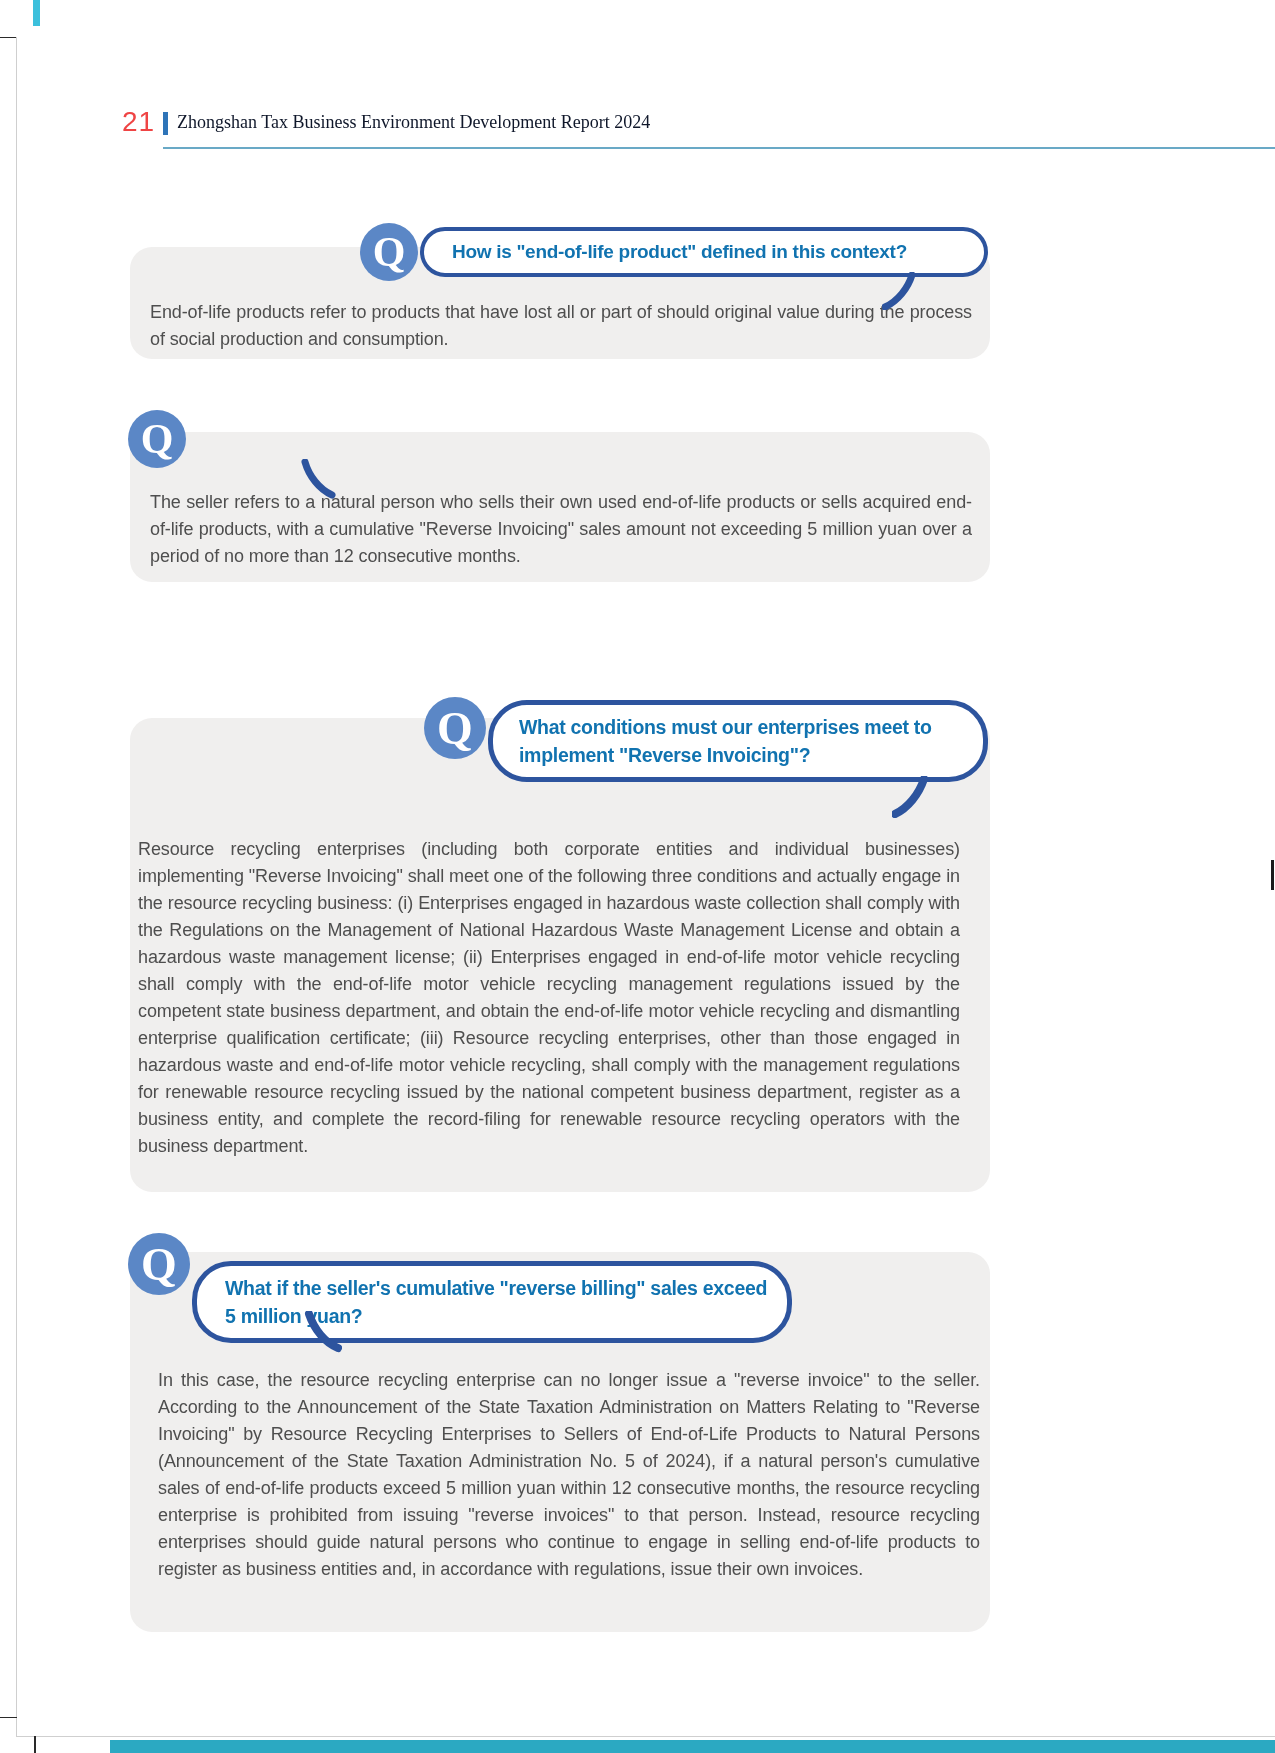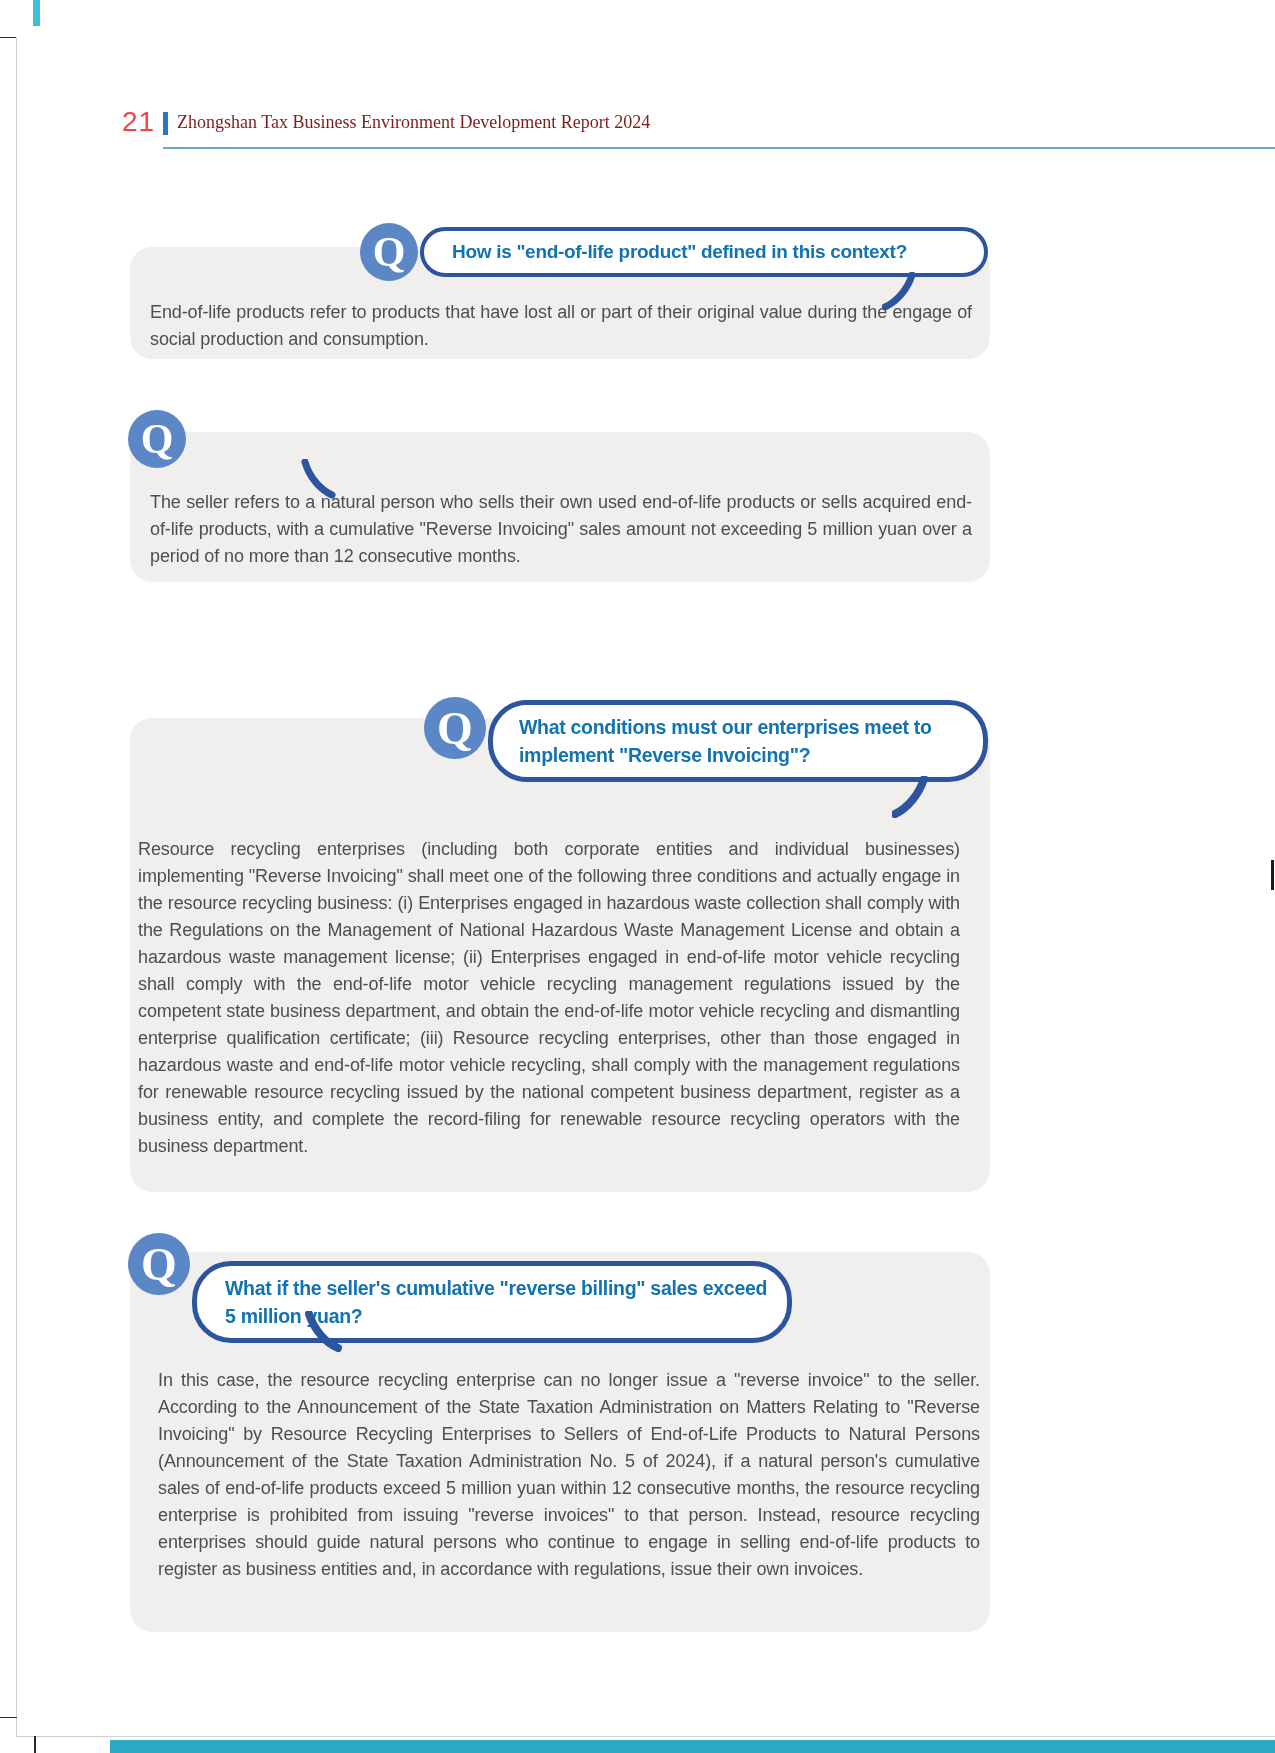--- a/index.html
+++ b/index.html
@@ -13,21 +13,21 @@
   .corner-cyan       { position:absolute; left:33px; top:0; width:7px; height:26px; background:#3cc0dc; }
   .crop-tl           { position:absolute; left:0; top:37px; width:16px; height:1px; background:#2a2a2a; }
   .crop-bl-h         { position:absolute; left:0; top:1717px; width:17px; height:1px; background:#2a2a2a; }
   .crop-bl-v         { position:absolute; left:34px; top:1736px; width:2px; height:17px; background:#2a2a2a; }
   .crop-right        { position:absolute; left:1271px; top:860px; width:3px; height:30px; background:#1a1a1a; }
   .footer-bar        { position:absolute; left:110px; top:1740px; width:1165px; height:13px; background:#2ba9c2; }
 
   
   .page-num    { position:absolute; left:122px; top:106px; font-size:28px; color:#ef4444; letter-spacing:1px; }
   .title-tick  { position:absolute; left:163px; top:112px; width:5px; height:23px; background:#2e74b8; }
-  .header-title{ position:absolute; left:177px; top:112px; font-family:"Liberation Serif", serif; font-size:18px; color:#7f1d1d; }
+  .header-title{ position:absolute; left:177px; top:112px; font-family:"Liberation Serif", serif; font-size:18px; color:#0f172a; }
   .header-rule { position:absolute; left:163px; top:147px; width:1112px; height:2px; background:#69a9c6; }
 
   
   .graybox { position:absolute; background:#f0efee; border-radius:22px; z-index:0; }
   .box1 { left:130px; top:247px;  width:860px; height:112px; }
   .box2 { left:130px; top:432px;  width:860px; height:150px; }
   .box3 { left:130px; top:718px;  width:860px; height:474px; }
   .box4 { left:130px; top:1252px; width:860px; height:380px; }
 
   
@@ -91,21 +91,21 @@
   <div class="title-tick"></div>
   <div class="header-title">Zhongshan Tax Business Environment Development Report 2024</div>
   <div class="header-rule"></div>
 
   <div class="graybox box1"></div>
   <div class="qcircle qc-s qc1">Q</div>
   <div class="bubble one-line bub1">How is "end-of-life product" defined in this context?</div>
   <svg class="tail tail1" width="34" height="38" viewBox="0 0 34 38">
     <path d="M30 3 C26 16 16 29 3 35" fill="none" stroke="#2d549e" stroke-width="7" stroke-linecap="round"></path>
   </svg>
-  <div class="answer ans1">End-of-life products refer to products that have lost all or part of their original value during the engage of social production and consumption.</div>
+  <div class="answer ans1">End-of-life products refer to products that have lost all or part of should original value during the process of social production and consumption.</div>
 
   <div class="graybox box2"></div>
   <div class="qcircle qc-s qc2">Q</div>
   <svg class="tail tail2" width="36" height="40" viewBox="0 0 36 40">
     <path d="M5 3 C9 17 19 30 32 36" fill="none" stroke="#2d549e" stroke-width="7" stroke-linecap="round"></path>
   </svg>
   <div class="answer ans2">The seller refers to a natural person who sells their own used end-of-life products or sells acquired end-of-life products, with a cumulative "Reverse Invoicing" sales amount not exceeding 5 million yuan over a period of no more than 12 consecutive months.</div>
 
   <div class="graybox box3"></div>
   <div class="qcircle qc-l qc3">Q</div>

